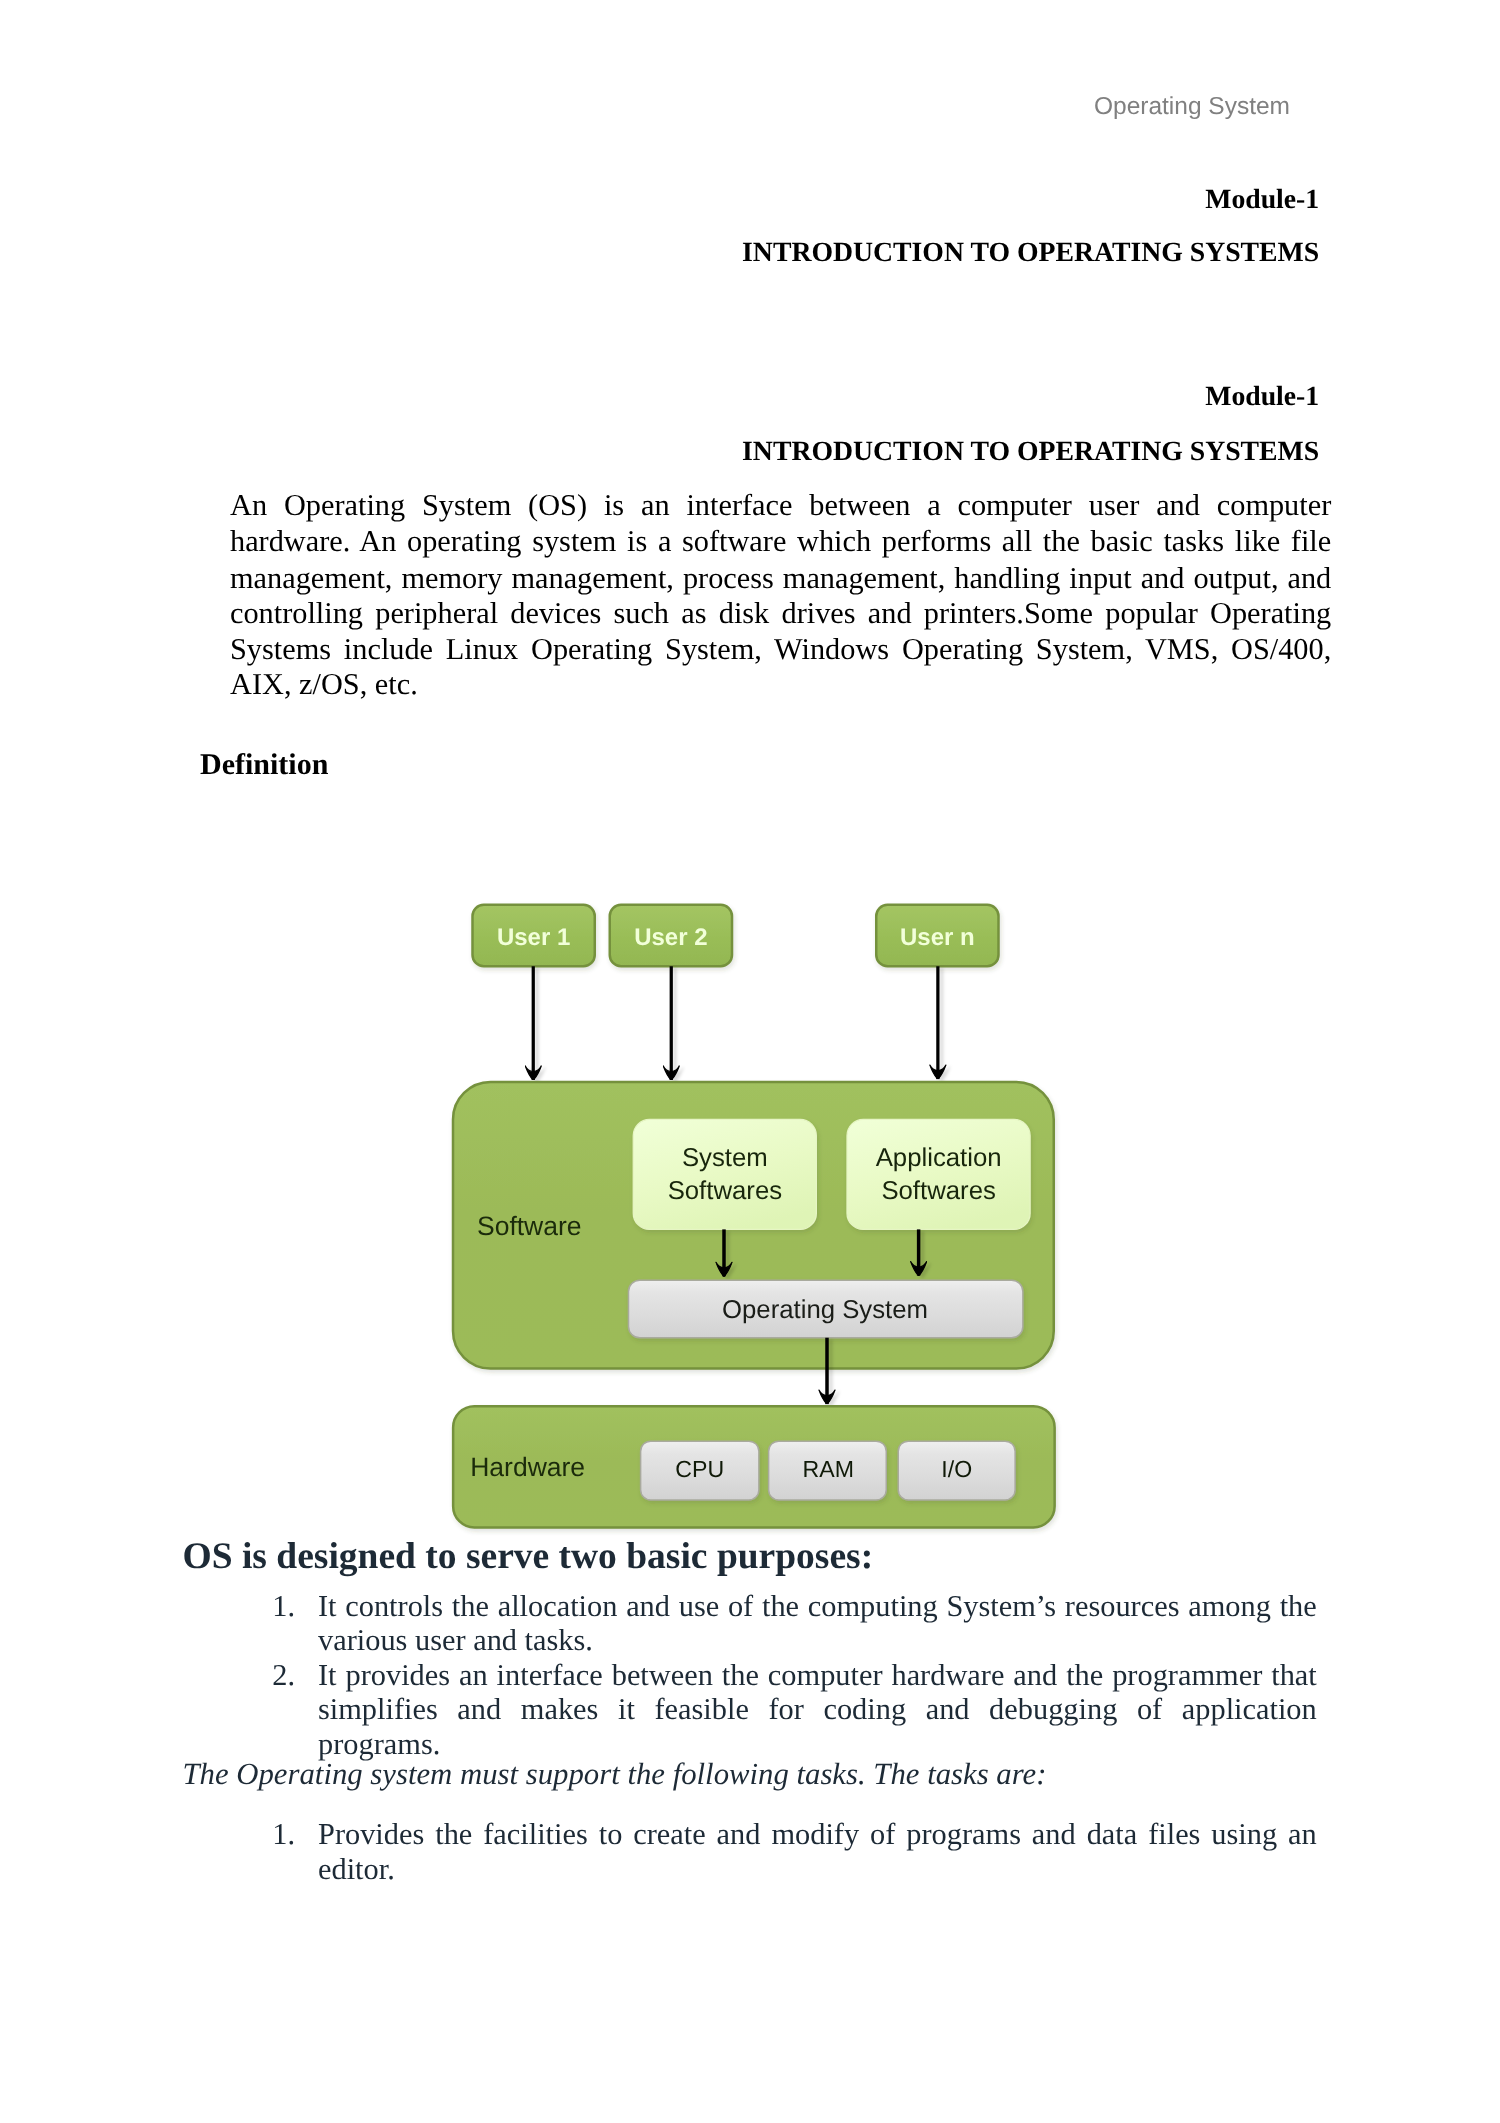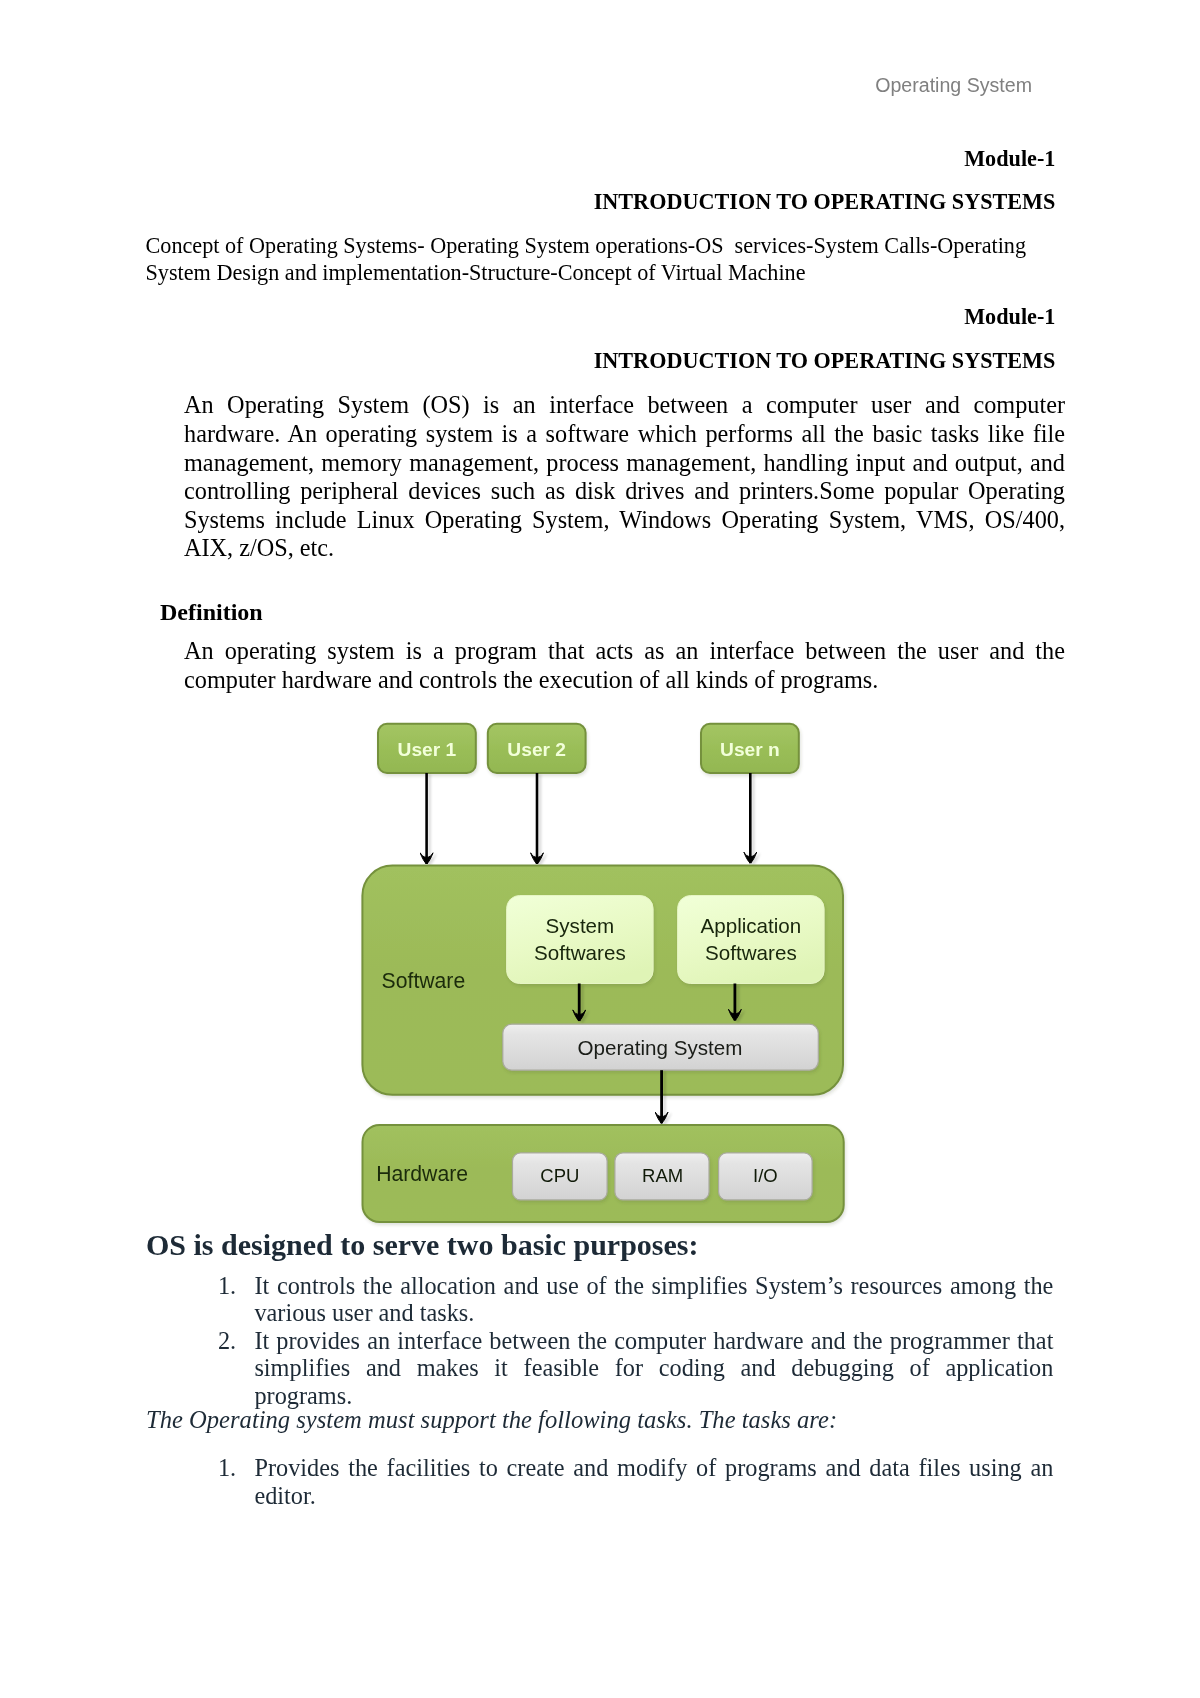--- a/index.html
+++ b/index.html
@@ -40,29 +40,27 @@
 </head>
 <body>
 
 <div class="page">
 
   <div class="hdr">Operating System</div>
 
   <div class="ctr-h" style="top:147.8px">Module-1</div>
   <div class="ctr-h" style="top:191.2px">INTRODUCTION TO OPERATING SYSTEMS</div>
 
-  <div class="syl" style="top:231.6px">Concept of Operating Systems- Operating System operations-OS  services-System Calls-Operating System Design and implementation-Structure-Concept of Virtual Machine</div>
 
   <div class="ctr-h" style="top:306.3px">Module-1</div>
   <div class="ctr-h" style="top:349.6px">INTRODUCTION TO OPERATING SYSTEMS</div>
 
   <div class="para" style="top:391.4px">An Operating System (OS) is an interface between a computer user and computer hardware. An operating system is a software which performs all the basic tasks like file management, memory management, process management, handling input and output, and controlling peripheral devices such as disk drives and printers.Some popular Operating Systems include Linux Operating System, Windows Operating System, VMS, OS/400, AIX, z/OS, etc.</div>
 
   <div class="sec-h" style="left:160px;top:599.5px;font-size:24px">Definition</div>
-  <div class="para" style="top:637.3px">An operating system is a program that acts as an interface between the user and the computer hardware and controls the execution of all kinds of programs.</div>
 
   <svg class="diag" width="1200" height="1698" viewBox="0 0 1200 1698">
     <defs>
       <linearGradient id="gUser" x1="0" y1="0" x2="0" y2="1">
         <stop offset="0%" stop-color="#a4c563"></stop>
         <stop offset="55%" stop-color="#99bd57"></stop>
         <stop offset="100%" stop-color="#93b751"></stop>
       </linearGradient>
       <linearGradient id="gBig" x1="0" y1="0" x2="0" y2="1">
         <stop offset="0%" stop-color="#a1c15e"></stop>
@@ -162,21 +160,21 @@
       <g>
         <rect x="718.6" y="1152.9" width="93.5" height="47" rx="8" ry="8" fill="url(#gGrey)" stroke="#a9aa9e" stroke-width="1.2" filter="url(#sh)"></rect>
         <text class="tSmall" x="765.4" y="1181.5">I/O</text>
       </g>
     </g>
   </svg>
 
   <div class="sec-h dark" style="left:146px;top:1230.2px">OS is designed to serve two basic purposes:</div>
 
   <ol class="list dark" id="purposes-list" style="left:254.4px;top:1271.8px;width:799px">
-      <li><span class="num">1.</span><span>It controls the allocation and use of the simplifies System’s resources among the various user and tasks.</span></li>
+      <li><span class="num">1.</span><span>It controls the allocation and use of the computing System’s resources among the various user and tasks.</span></li>
       <li><span class="num">2.</span><span>It provides an interface between the computer hardware and the programmer that simplifies and makes it feasible for coding and debugging of application programs.</span></li>
     </ol>
 
   <div class="plain dark" style="left:146px;top:1408.4px">The Operating system must support the following tasks. The tasks are:</div>
 
   <ol class="list dark" id="tasks-list" style="left:254.4px;top:1454.3px;width:799px">
       <li><span class="num">1.</span><span>Provides the facilities to create and modify of programs and data files using an editor.</span></li>
     </ol>
 
 </div>

